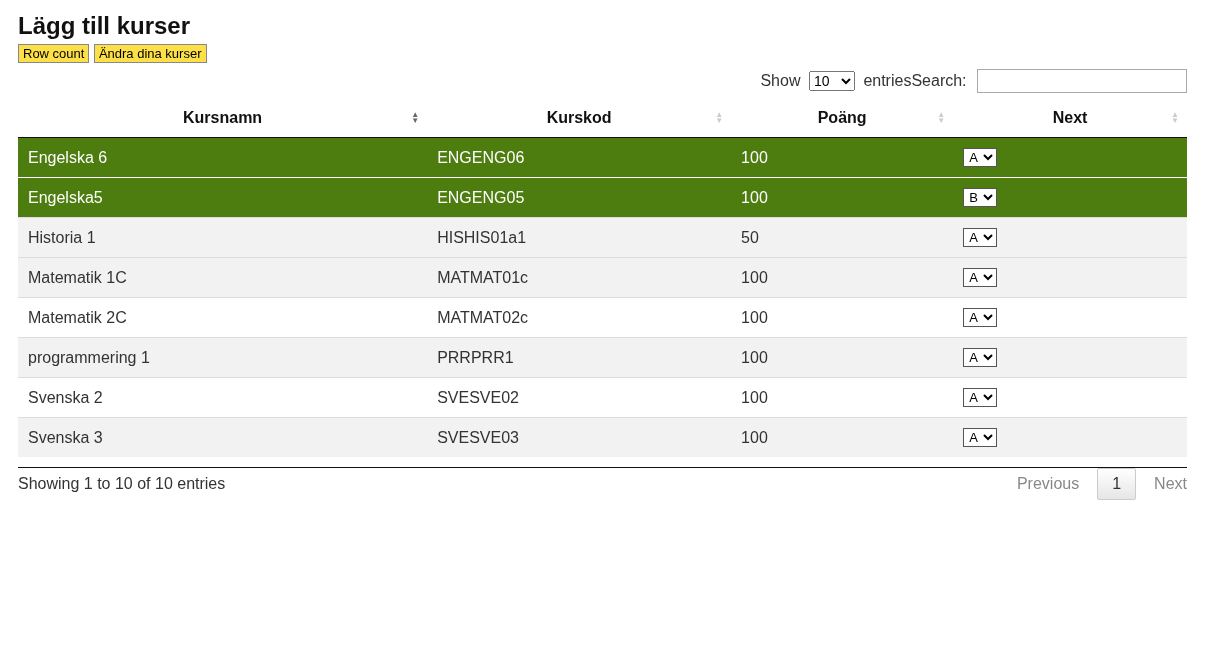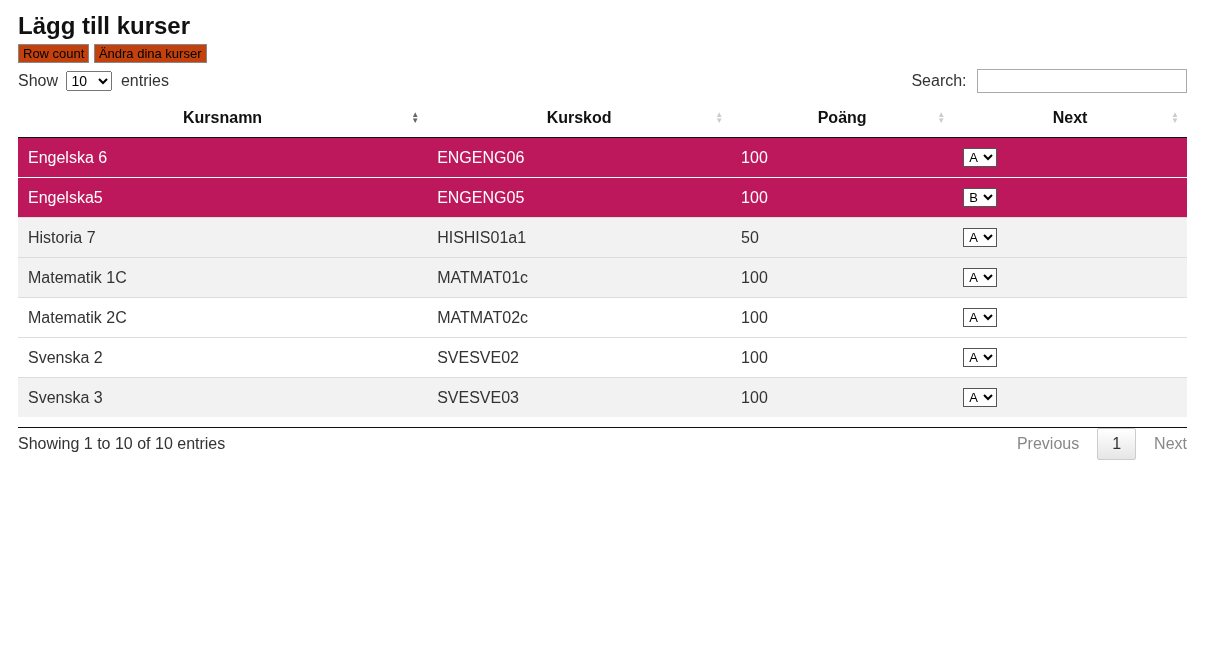--- a/index.html
+++ b/index.html
@@ -16,27 +16,27 @@
     font-weight: bold;
     margin: 0 0 4px 0;
     color: #111;
   }
   .action-buttons {
     margin-bottom: 6px;
   }
   .action-buttons button {
     font-size: 13px;
     padding: 1px 4px;
-    background: #c2410c;
+    background: #fde047;
     border: 1px solid #888;
     cursor: pointer;
   }
   .top-controls {
     display: flex;
-    justify-content: space-between;
+    justify-content: flex-end;
     align-items: center;
     margin-bottom: 6px;
     color: #333;
     font-size: 16px;
   }
   .top-controls select {
     margin: 0 4px;
     font-size: 14px;
   }
   .top-controls input[type="search"] {
@@ -73,21 +73,21 @@
   }
   table.data thead th.sortable-active .sort-arrows .up { color: #666; }
   table.data thead th.sortable-active .sort-arrows .down { color: #666; }
   table.data tbody td {
     padding: 10px 10px;
     border-top: 1px solid #ddd;
     vertical-align: middle;
   }
   table.data tbody tr.odd { background: #f2f2f2; }
   table.data tbody tr.even { background: #fff; }
-  table.data tbody tr.selected { background: #be185d; color: #fff; }
+  table.data tbody tr.selected { background: #4d7c0f; color: #fff; }
   table.data tbody tr.selected td { border-top-color: #fff; }
   table.data tbody tr select.grade {
     font-size: 13px;
     padding: 0 1px;
     background: #fff;
     color: #000;
     border: 1px solid #555;
   }
   .bottom-bar {
     display: flex;
@@ -179,34 +179,40 @@
         <td>100</td>
         <td><select class="grade"><option value="A">A</option><option value="B">B</option><option value="C">C</option><option value="D">D</option><option value="E">E</option><option value="F">F</option></select></td>
       </tr>
       <tr class="selected">
         <td>Engelska5</td>
         <td>ENGENG05</td>
         <td>100</td>
         <td><select class="grade"><option value="A">A</option><option value="B" selected="">B</option><option value="C">C</option><option value="D">D</option><option value="E">E</option><option value="F">F</option></select></td>
       </tr>
       <tr class="odd">
-        <td>Historia 7</td>
+        <td>Historia 1</td>
         <td>HISHIS01a1</td>
         <td>50</td>
         <td><select class="grade"><option value="A">A</option><option value="B">B</option><option value="C">C</option><option value="D">D</option><option value="E">E</option><option value="F">F</option></select></td>
       </tr>
       <tr class="odd">
         <td>Matematik 1C</td>
         <td>MATMAT01c</td>
         <td>100</td>
         <td><select class="grade"><option value="A">A</option><option value="B">B</option><option value="C">C</option><option value="D">D</option><option value="E">E</option><option value="F">F</option></select></td>
       </tr>
       <tr class="even">
         <td>Matematik 2C</td>
         <td>MATMAT02c</td>
+        <td>100</td>
+        <td><select class="grade"><option value="A">A</option><option value="B">B</option><option value="C">C</option><option value="D">D</option><option value="E">E</option><option value="F">F</option></select></td>
+      </tr>
+      <tr class="odd">
+        <td>programmering 1</td>
+        <td>PRRPRR1</td>
         <td>100</td>
         <td><select class="grade"><option value="A">A</option><option value="B">B</option><option value="C">C</option><option value="D">D</option><option value="E">E</option><option value="F">F</option></select></td>
       </tr>
       <tr class="even">
         <td>Svenska 2</td>
         <td>SVESVE02</td>
         <td>100</td>
         <td><select class="grade"><option value="A">A</option><option value="B">B</option><option value="C">C</option><option value="D">D</option><option value="E">E</option><option value="F">F</option></select></td>
       </tr>
       <tr class="odd">

